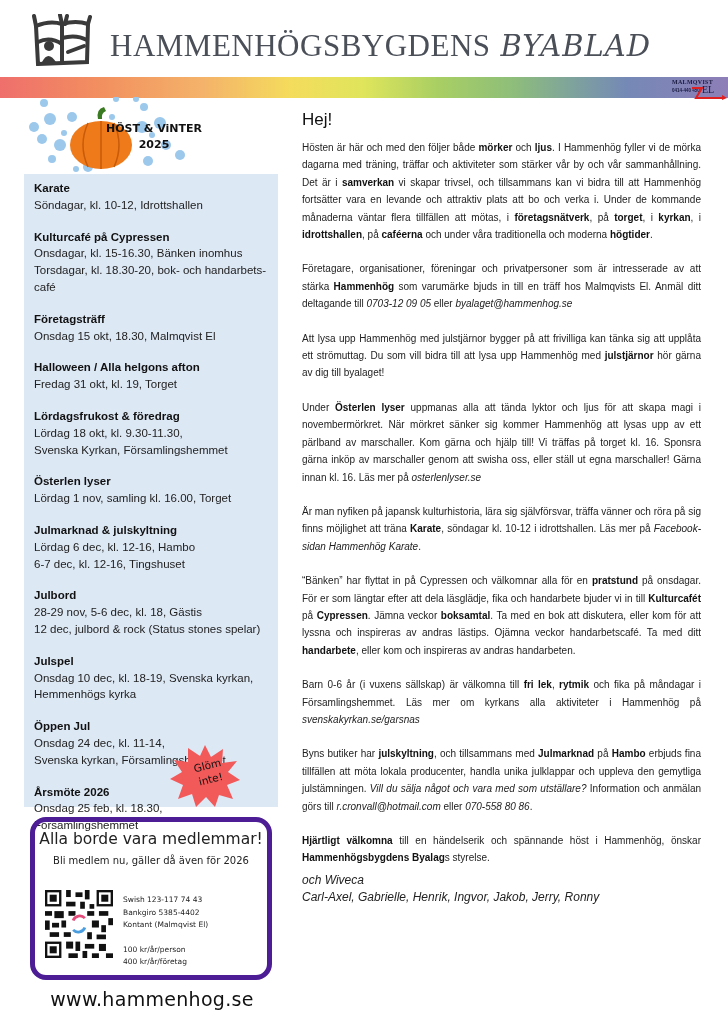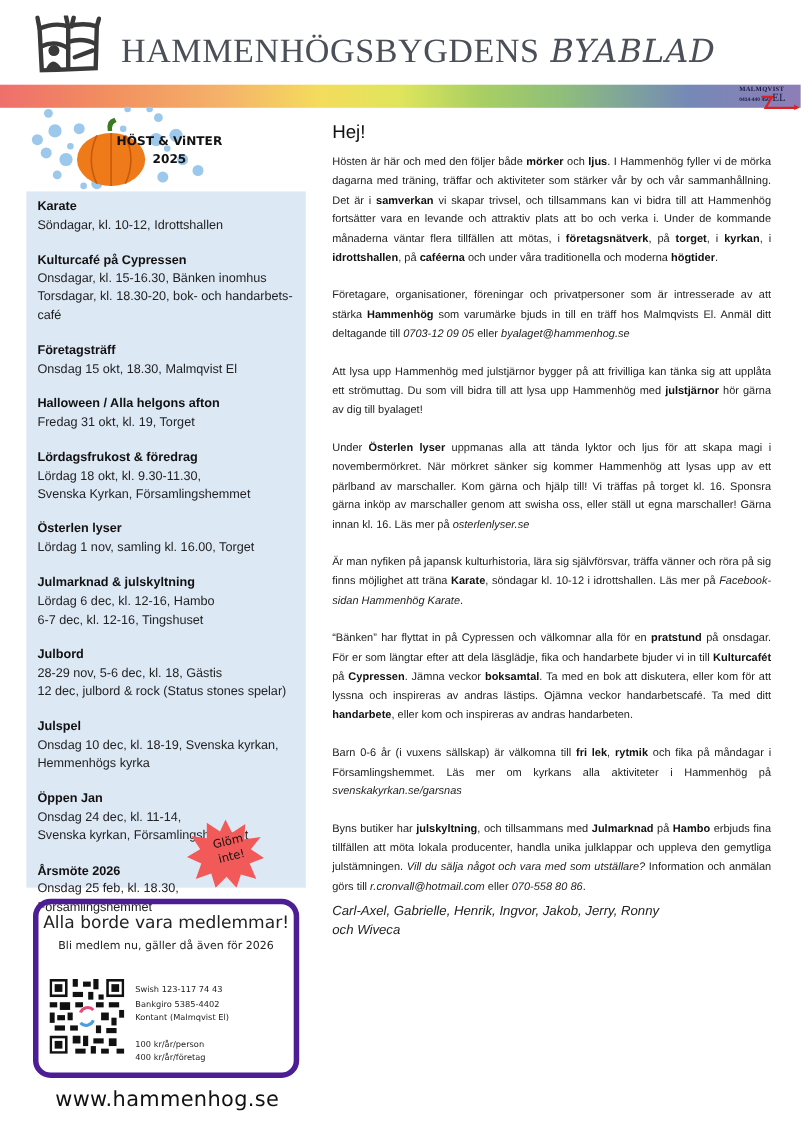--- a/index.html
+++ b/index.html
@@ -152,21 +152,21 @@
     <div class="ev-title">Julbord</div>
     <div>28-29 nov, 5-6 dec, kl. 18, Gästis</div>
     <div>12 dec, julbord &amp; rock (Status stones spelar)</div>
   </div>
   <div class="event">
     <div class="ev-title">Julspel</div>
     <div>Onsdag 10 dec, kl. 18-19, Svenska kyrkan,</div>
     <div>Hemmenhögs kyrka</div>
   </div>
   <div class="event">
-    <div class="ev-title">Öppen Jan</div>
+    <div class="ev-title">Öppen Jul</div>
     <div>Onsdag 24 dec, kl. 11-14,</div>
     <div>Svenska kyrkan, Församlingshemmet</div>
   </div>
   <div class="event">
     <div class="ev-title">Årsmöte 2026</div>
     <div>Onsdag 25 feb, kl. 18.30,</div>
     <div>Församlingshemmet</div>
   </div>
 </div>
 
@@ -255,18 +255,19 @@
   <p class="para"><span>Under </span><b>Österlen lyser</b><span> uppmanas alla att tända lyktor och ljus för att skapa magi i novembermörkret. När mörkret sänker sig kommer Hammenhög att lysas upp av ett pärlband av marschaller. Kom gärna och hjälp till! Vi träffas på torget kl. 16. Sponsra gärna inköp av marschaller genom att swisha oss, eller ställ ut egna marschaller! Gärna innan kl. 16. Läs mer på </span><i>osterlenlyser.se</i></p>
 
   <p class="para"><span>Är man nyfiken på japansk kulturhistoria, lära sig självförsvar, träffa vänner och röra på sig finns möjlighet att träna </span><b>Karate</b><span>, söndagar kl. 10-12 i idrottshallen. Läs mer på </span><i>Facebook-sidan Hammenhög Karate</i><span>.</span></p>
 
   <p class="para"><span>“Bänken” har flyttat in på Cypressen och välkomnar alla för en </span><b>pratstund</b><span> på onsdagar. För er som längtar efter att dela läsglädje, fika och handarbete bjuder vi in till </span><b>Kulturcafét</b><span> på </span><b>Cypressen</b><span>. Jämna veckor </span><b>boksamtal</b><span>. Ta med en bok att diskutera, eller kom för att lyssna och inspireras av andras lästips. Ojämna veckor handarbetscafé. Ta med ditt </span><b>handarbete</b><span>, eller kom och inspireras av andras handarbeten.</span></p>
 
   <p class="para"><span>Barn 0-6 år (i vuxens sällskap) är välkomna till </span><b>fri lek</b><span>, </span><b>rytmik</b><span> och fika på måndagar i Församlingshemmet. Läs mer om kyrkans alla aktiviteter i Hammenhög på </span><i>svenskakyrkan.se/garsnas</i></p>
 
   <p class="para"><span>Byns butiker har </span><b>julskyltning</b><span>, och tillsammans med </span><b>Julmarknad</b><span> på </span><b>Hambo</b><span> erbjuds fina tillfällen att möta lokala producenter, handla unika julklappar och uppleva den gemytliga julstämningen. </span><i>Vill du sälja något och vara med som utställare?</i><span> Information och anmälan görs till </span><i>r.cronvall@hotmail.com</i><span> eller </span><i>070-558 80 86</i><span>.</span></p>
 
+  <p class="para"><b>Hjärtligt välkomna</b><span> till en händelserik och spännande höst i Hammenhög, önskar </span><b>Hammenhögsbygdens Byalag</b><span>s styrelse.</span></p>
 
   <div class="signers">
+    <div>och Wiveca</div>
     <div>Carl-Axel, Gabrielle, Henrik, Ingvor,  Jakob, Jerry, Ronny</div>
-    <div>och Wiveca</div>
   </div>
 </div>
 
 </body></html>

